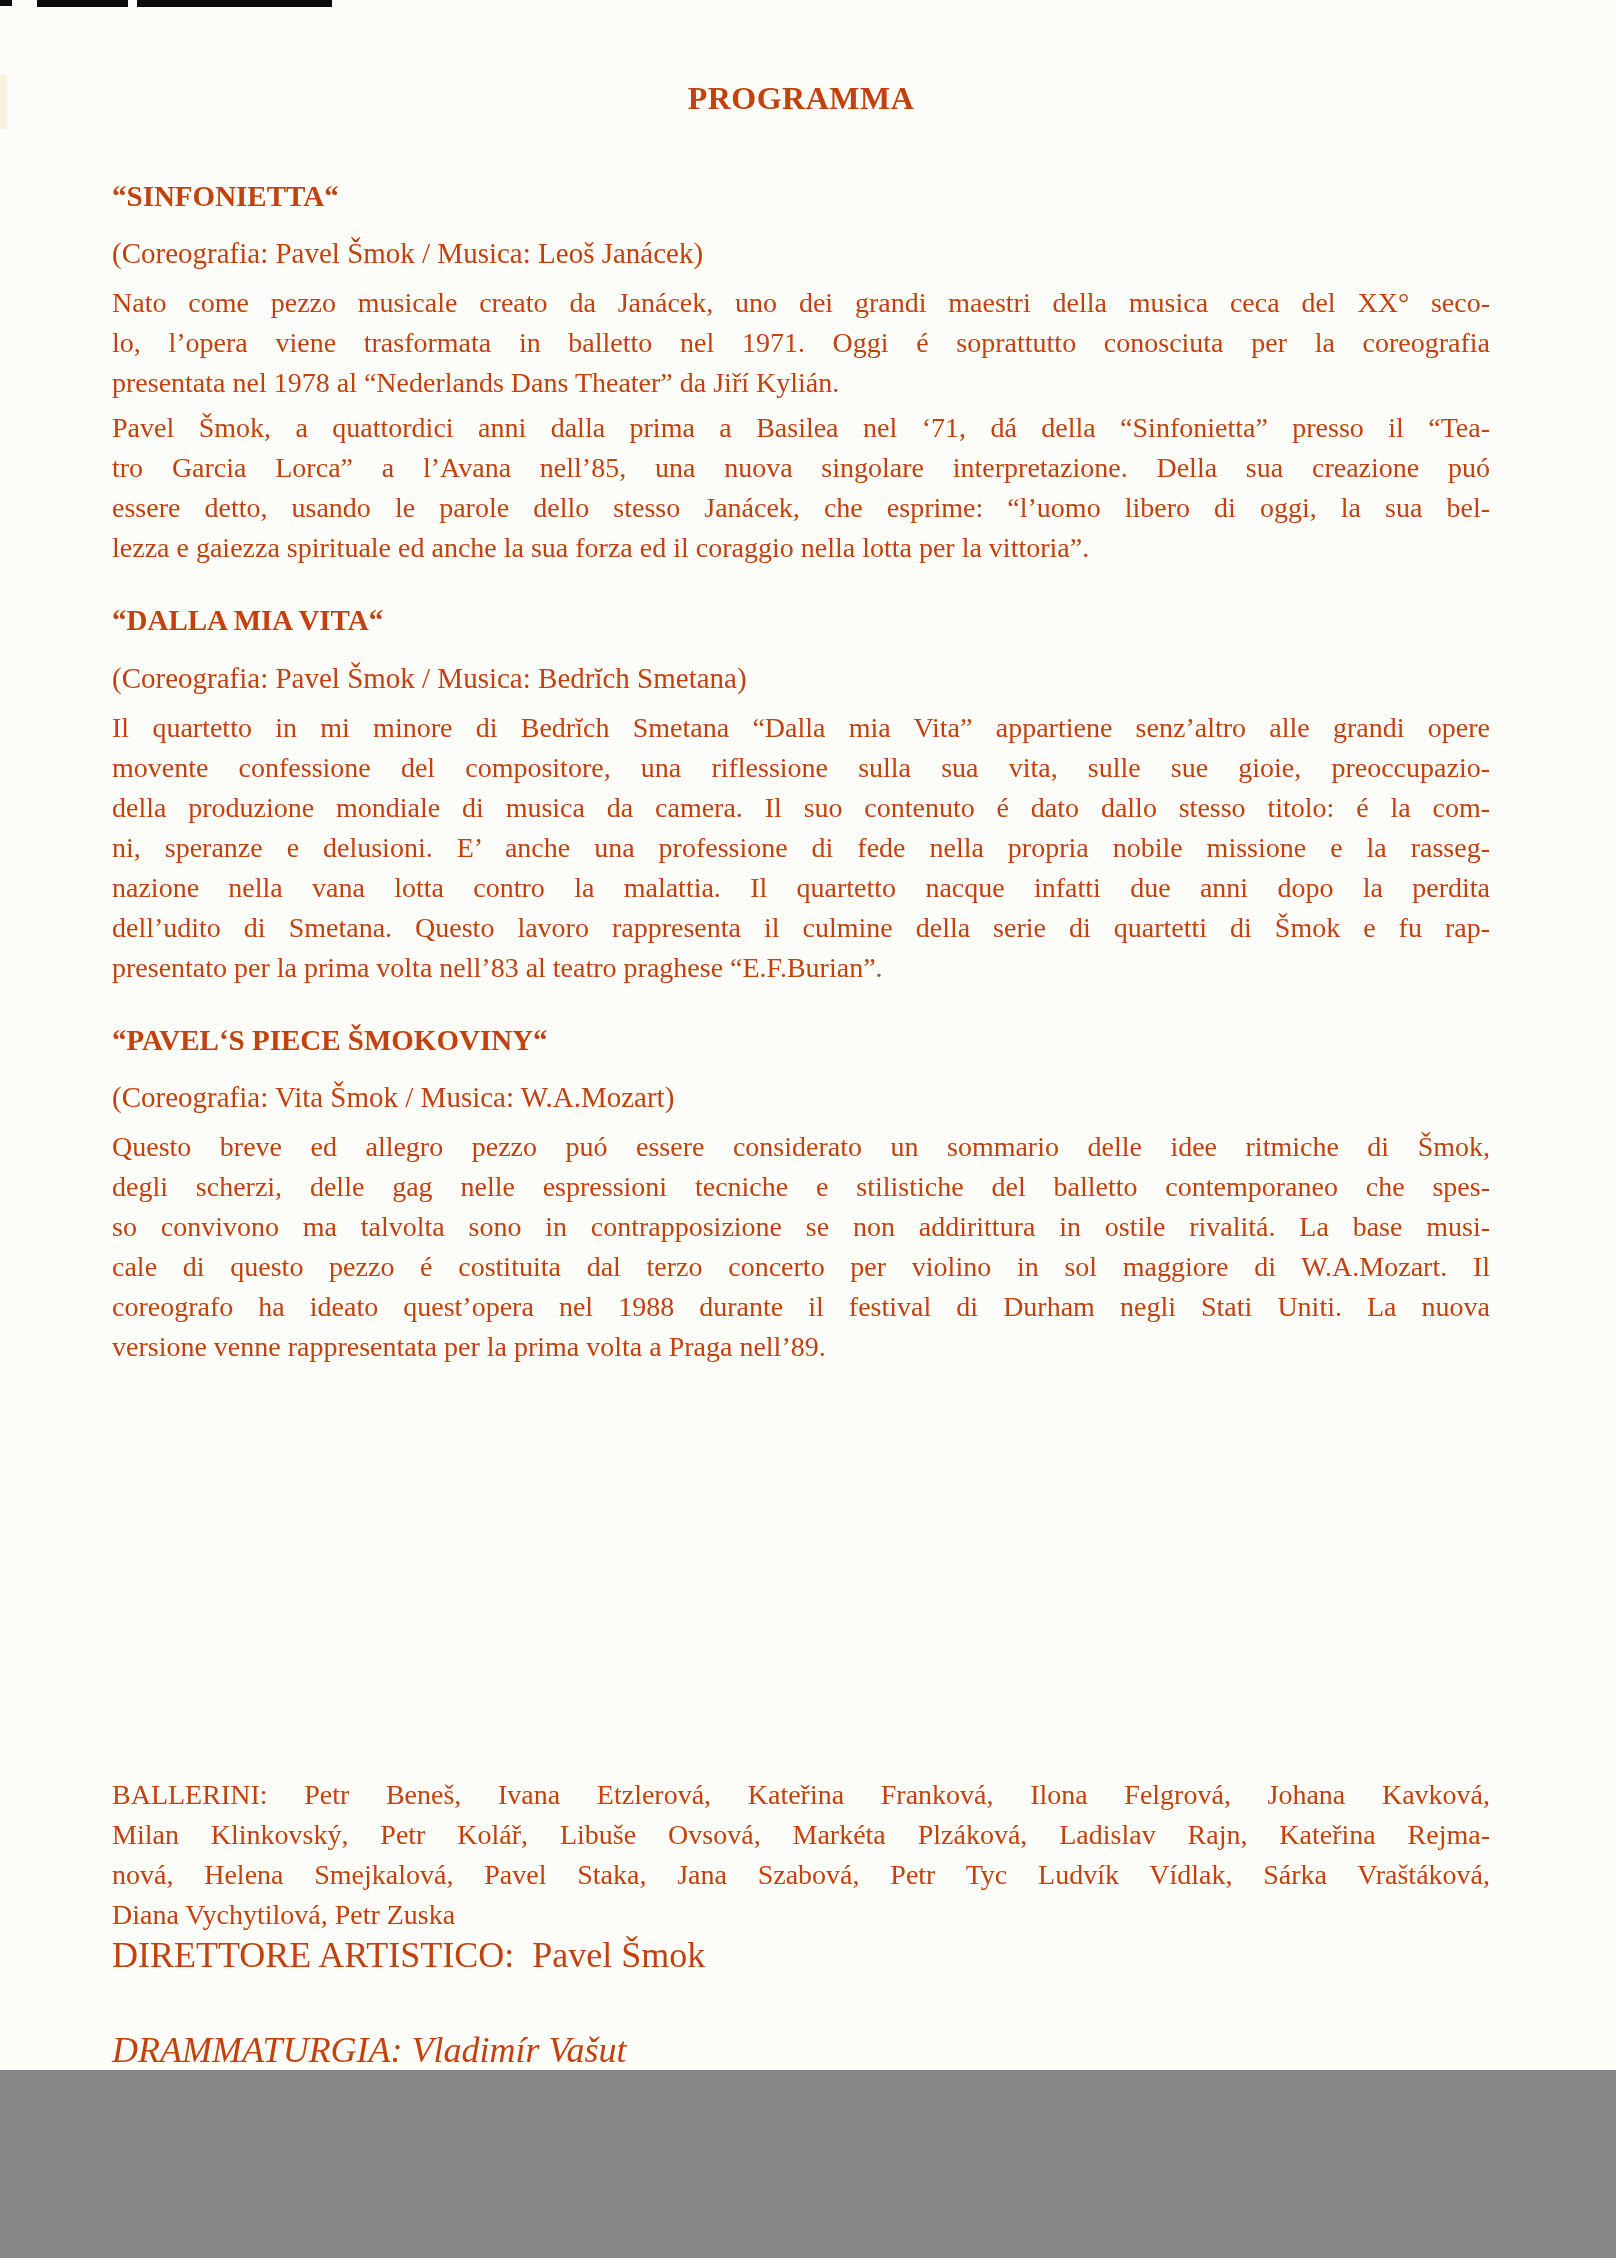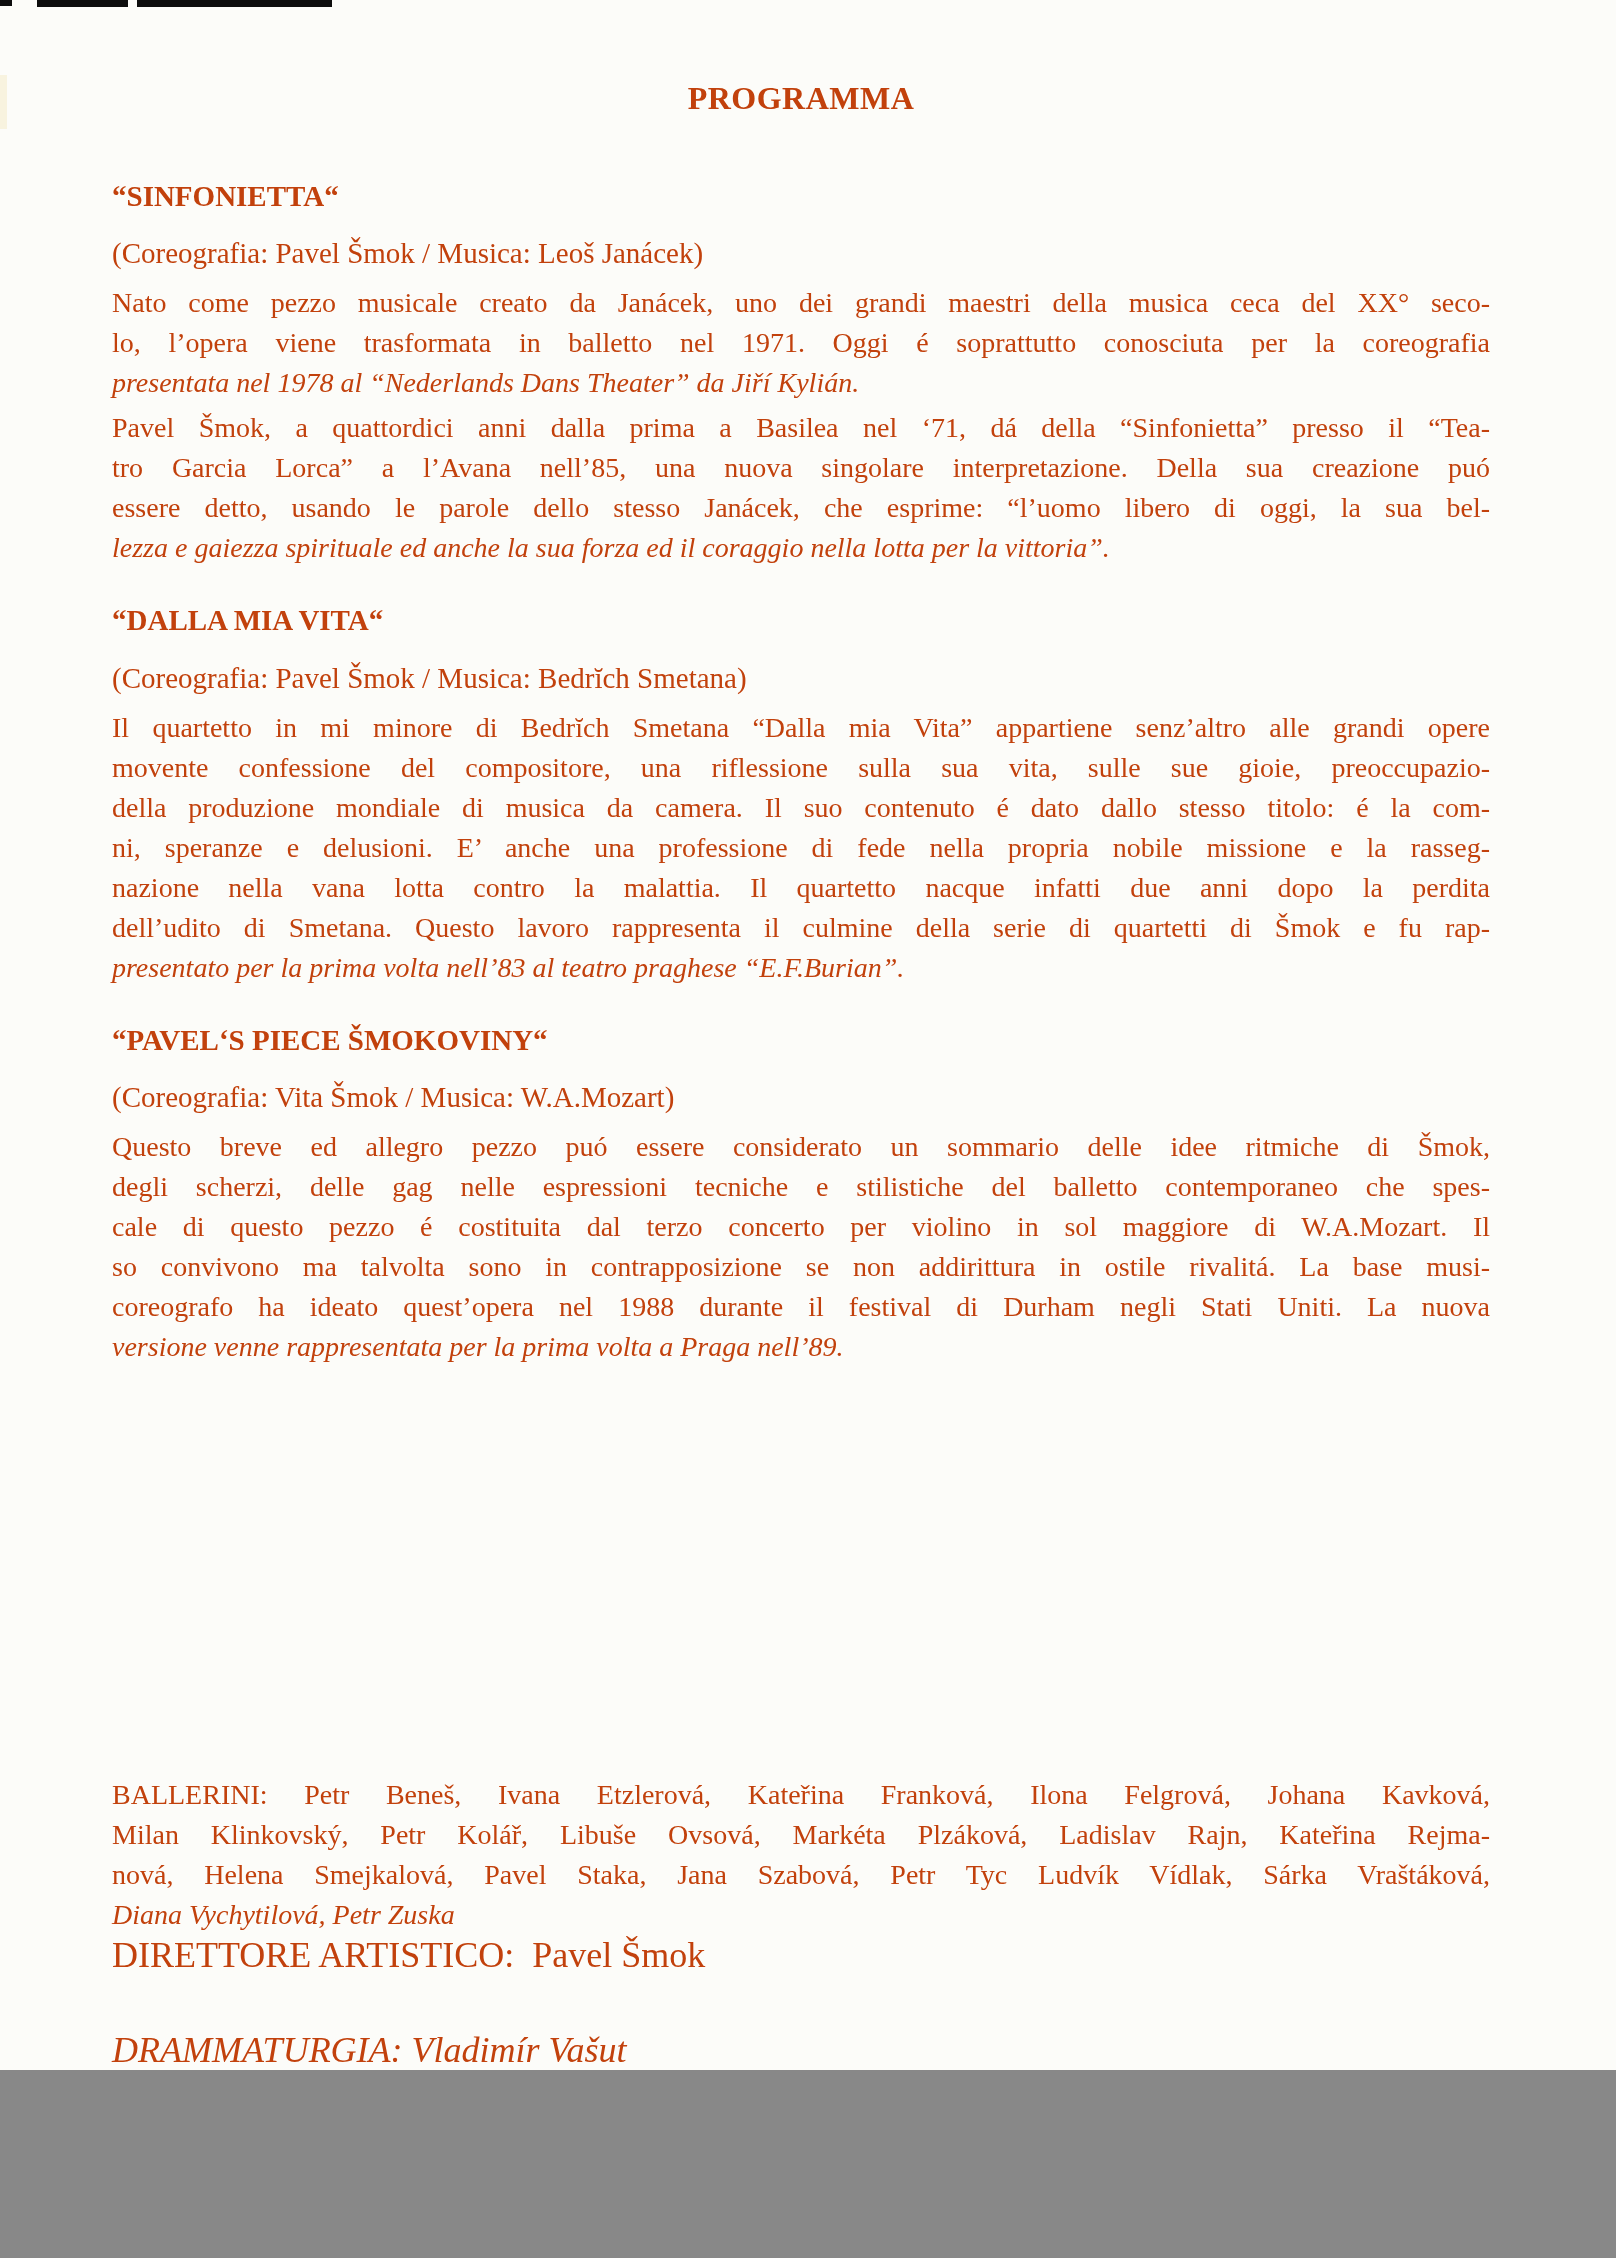--- a/index.html
+++ b/index.html
@@ -33,21 +33,21 @@
   }
   section .sec-heading { margin-top:62px; }
   section + section .sec-heading { margin-top:35px; }
 
   .sec-credit { font-size:29px; line-height:35px; margin-top:22.4px; }
 
   .para { margin-top:12px; font-size:28px; line-height:40px; }
   .para + .para { margin-top:5px; }
 
   .jline { text-align:justify; text-align-last:justify; white-space:pre-wrap; }
-  .jline.end { text-align-last:left;font-style:italic; }
+  .jline.end { text-align-last:left; }
 
   .cast-block { margin-top:408px; font-size:28px; line-height:40px; }
 
   .roles-block { font-size:36px; line-height:40px; }
   .role-line { white-space:pre-wrap; }
   .role-line:nth-child(1) { margin-top:0; }
   .role-line:nth-child(2) { margin-top:55px;font-style:italic; }
   .role-line:nth-child(3) { margin-top:11.2px; }
 </style>
 </head>
@@ -90,22 +90,22 @@
             <div class="jline">dell’udito di Smetana. Questo lavoro rappresenta il culmine della serie di quartetti di Šmok e fu rap-</div>
             <div class="jline end">presentato per la prima volta nell’83 al teatro praghese “E.F.Burian”.</div>
           </div>
         </section>
         <section class="sec">
           <h2 class="sec-heading">“PAVEL‘S PIECE ŠMOKOVINY“</h2>
           <div class="sec-credit">(Coreografia: Vita Šmok / Musica: W.A.Mozart)</div>
           <div class="para">
             <div class="jline">Questo breve ed allegro pezzo puó essere considerato un sommario delle idee ritmiche di Šmok,</div>
             <div class="jline">degli scherzi, delle gag nelle espressioni tecniche e stilistiche del balletto contemporaneo che spes-</div>
+            <div class="jline">so convivono ma talvolta sono in contrapposizione se non addirittura in ostile rivalitá. La base musi-</div>
             <div class="jline">cale di questo pezzo é costituita dal terzo concerto per violino in sol maggiore di W.A.Mozart. Il</div>
-            <div class="jline">so convivono ma talvolta sono in contrapposizione se non addirittura in ostile rivalitá. La base musi-</div>
             <div class="jline">coreografo ha ideato quest’opera nel 1988 durante il festival di Durham negli Stati Uniti. La nuova</div>
             <div class="jline end">versione venne rappresentata per la prima volta a Praga nell’89.</div>
           </div>
         </section>
       </div>
 
     <div class="cast-block">
         <div class="jline">BALLERINI: Petr Beneš, Ivana Etzlerová, Kateřina Franková, Ilona Felgrová, Johana Kavková,</div>
         <div class="jline">Milan Klinkovský, Petr Kolář, Libuše Ovsová, Markéta Plzáková, Ladislav Rajn, Kateřina Rejma-</div>
         <div class="jline">nová, Helena Smejkalová, Pavel Staka, Jana Szabová, Petr Tyc Ludvík Vídlak, Sárka Vraštáková,</div>

